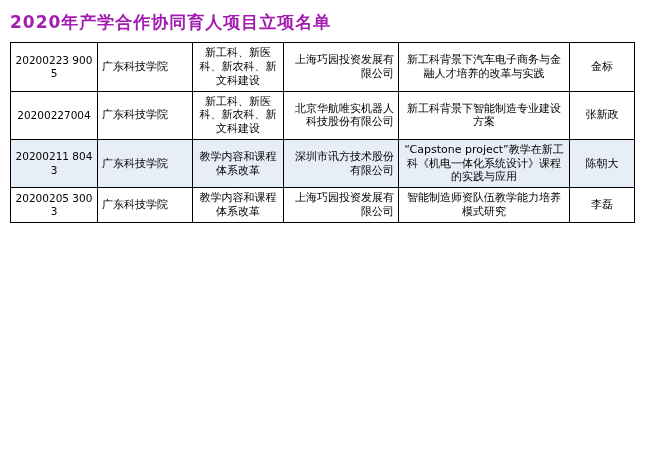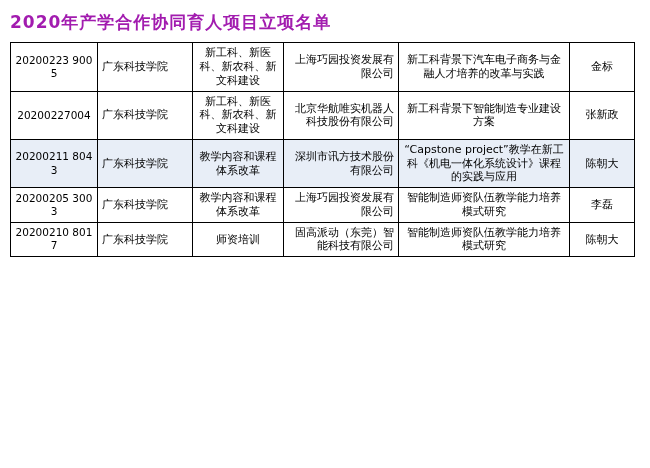--- a/index.html
+++ b/index.html
@@ -103,23 +103,15 @@
         <td class="c-person">陈朝大</td>
       </tr>
       <tr>
         <td class="c-code">20200205 3003</td>
         <td class="c-school">广东科技学院</td>
         <td class="c-type">教学内容和课程体系改革</td>
         <td class="c-company">上海巧园投资发展有限公司</td>
         <td class="c-project">智能制造师资队伍教学能力培养模式研究</td>
         <td class="c-person">李磊</td>
       </tr>
-      <tr>
-        <td class="c-code">20200210 8017</td>
-        <td class="c-school">广东科技学院</td>
-        <td class="c-type">师资培训</td>
-        <td class="c-company">固高派动（东莞）智能科技有限公司</td>
-        <td class="c-project">智能制造师资队伍教学能力培养模式研究</td>
-        <td class="c-person">陈朝大</td>
-      </tr>
     </tbody>
   </table>
 </div>
 
 </body></html>

